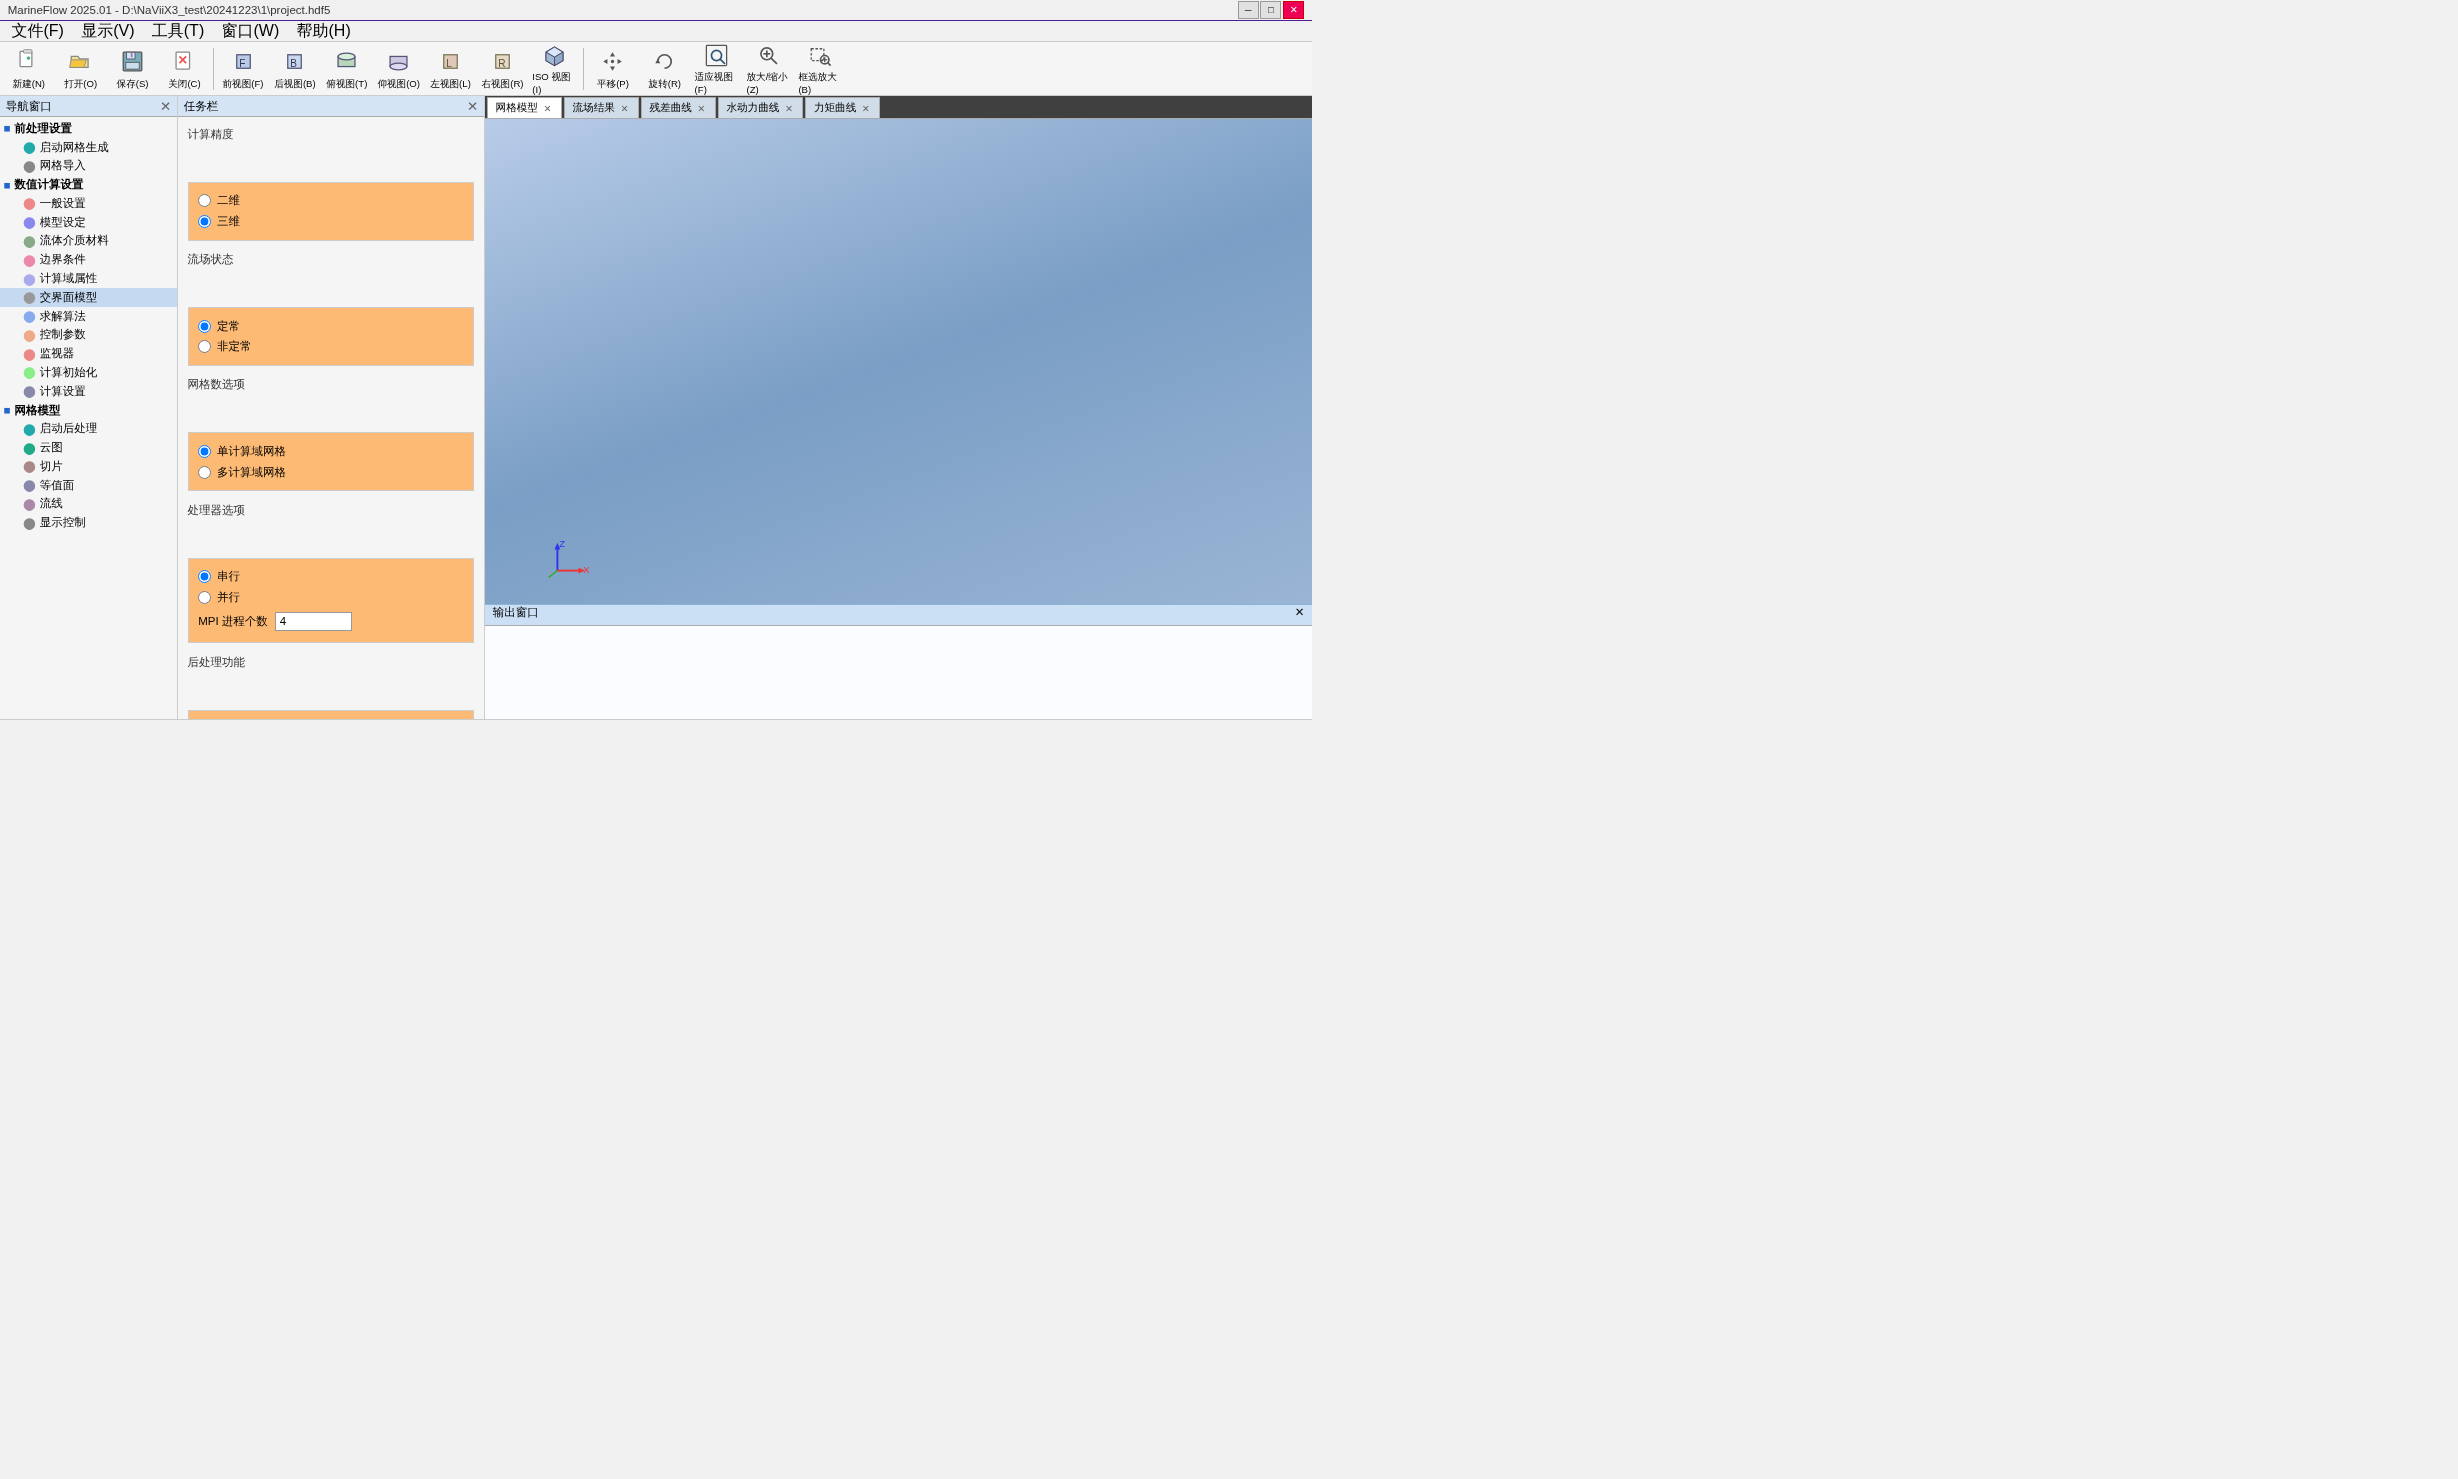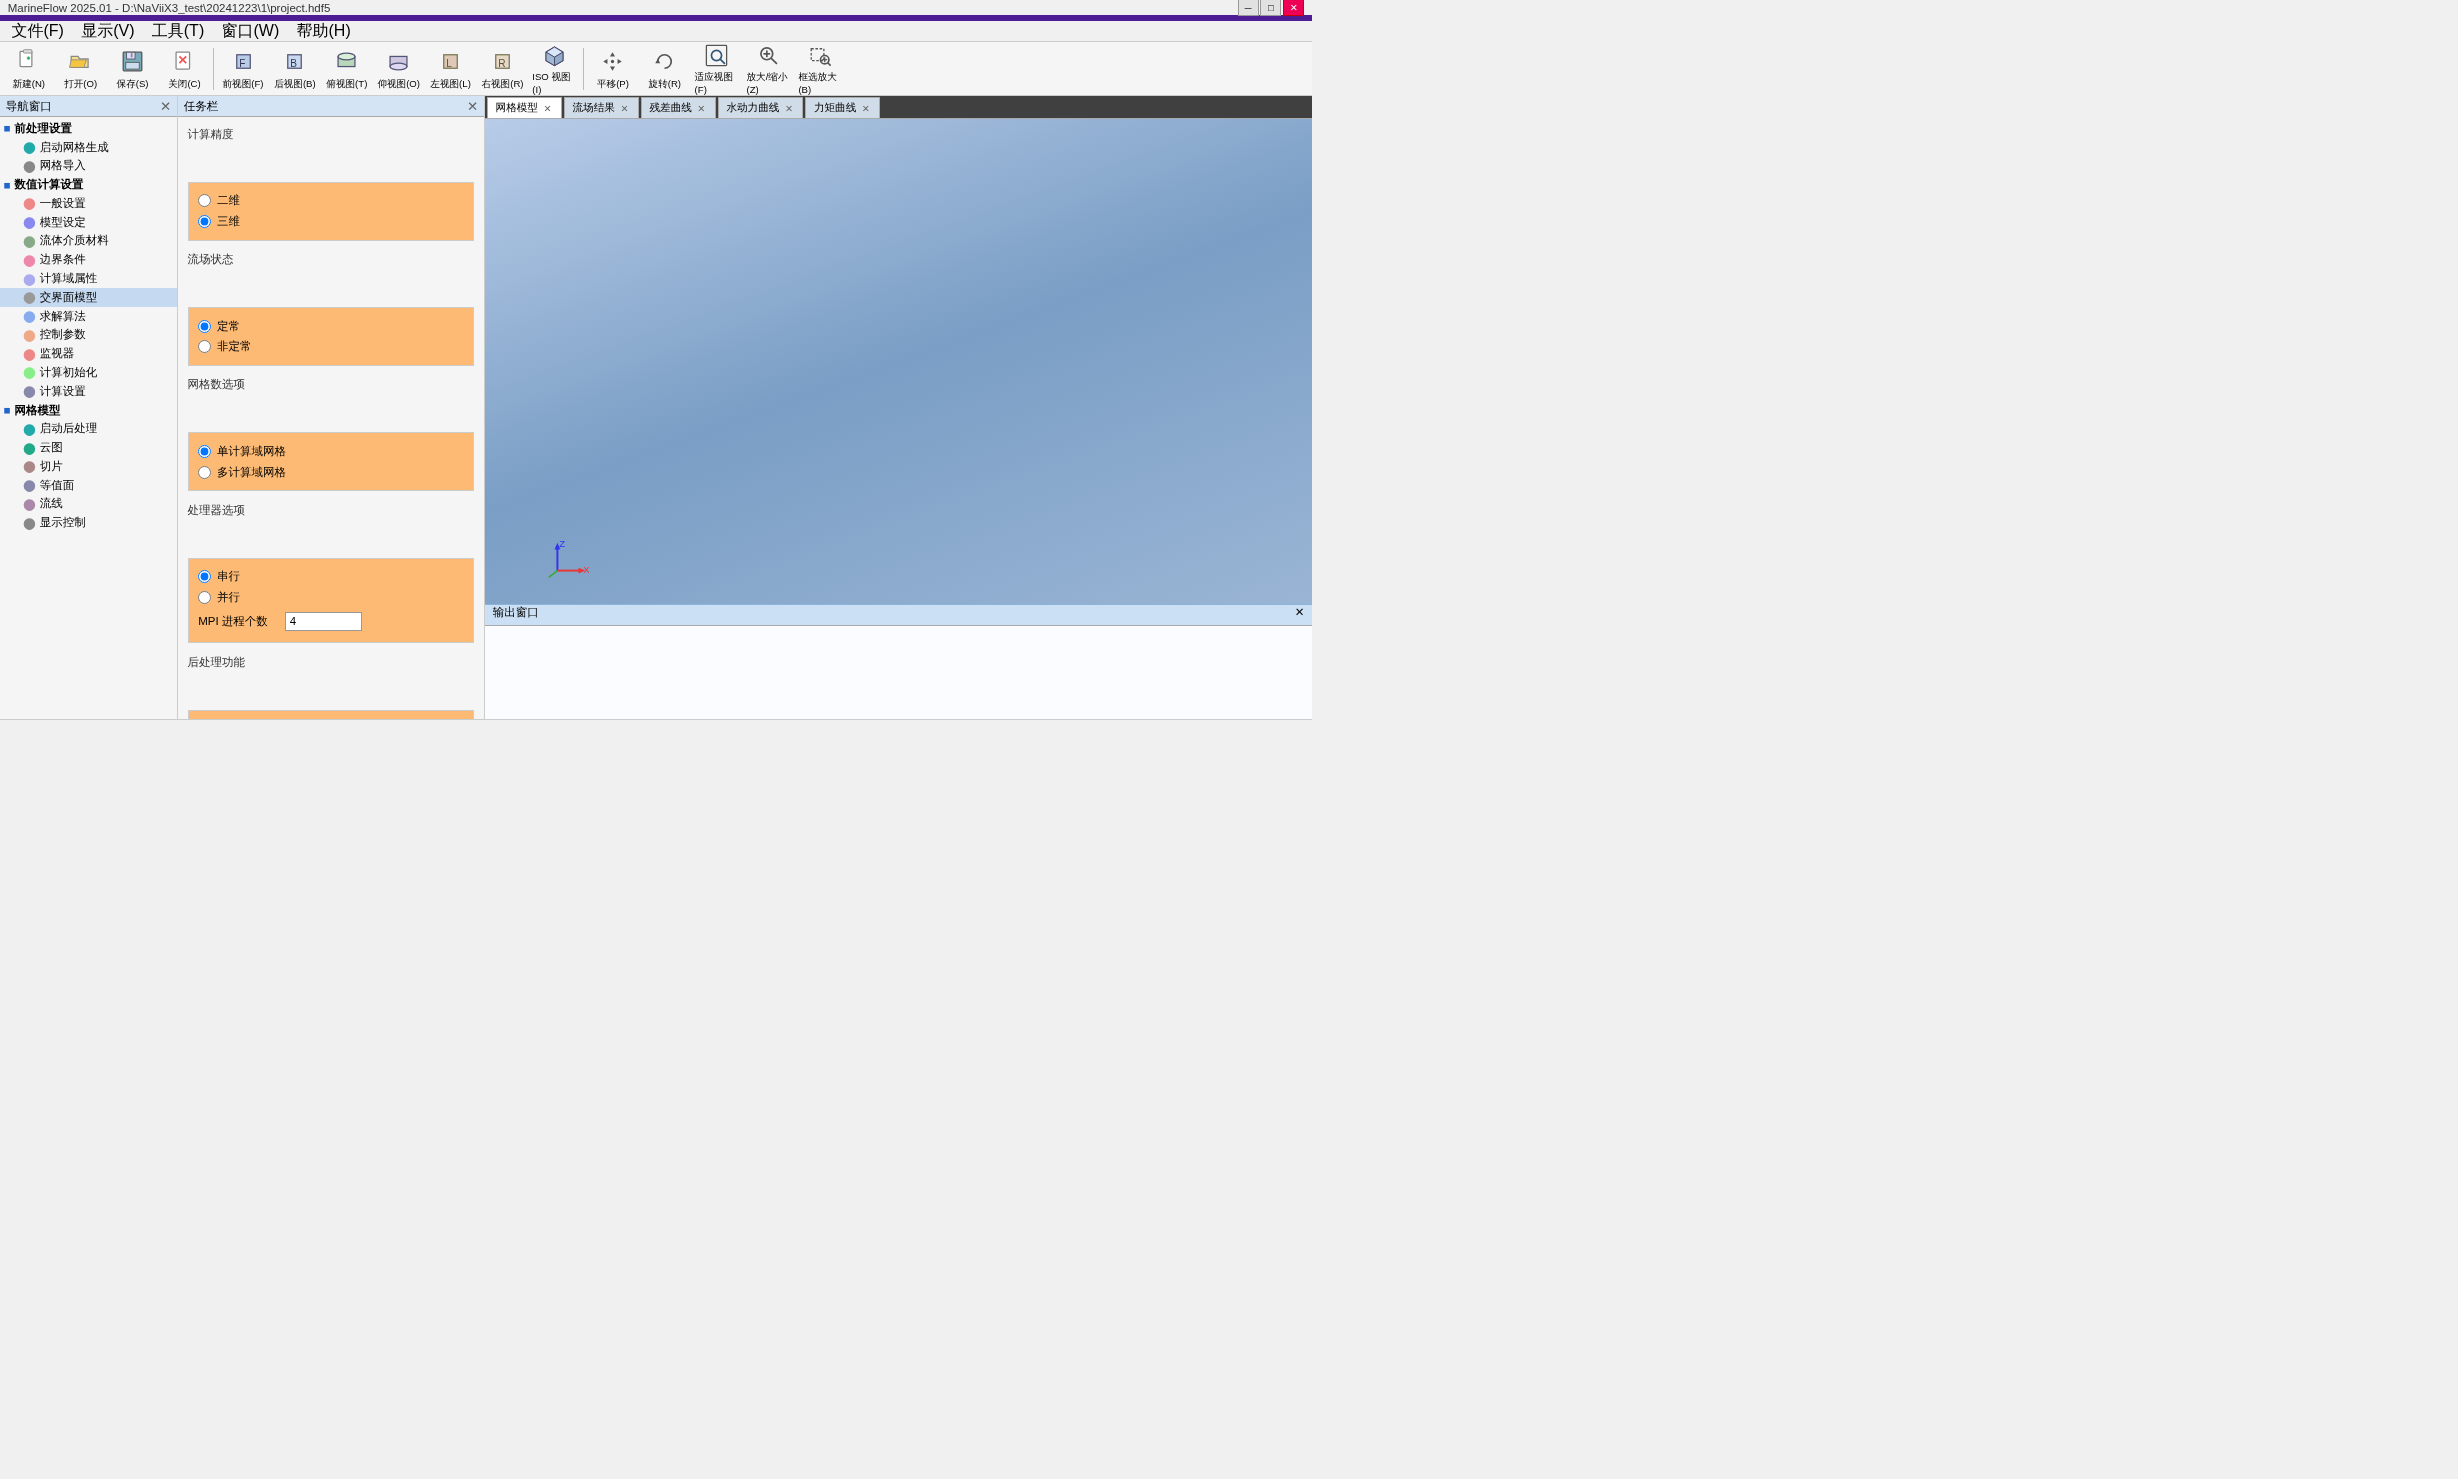--- a/index.html
+++ b/index.html
@@ -13,21 +13,21 @@
       color: #000;
     }
 
     
     .title-bar {
       background: #f0f0f0;
       height: 21px;
       display: flex;
       align-items: center;
       padding: 0 7.7px;
-      border-bottom: 6px solid #4c1d95;
+      border-bottom: 1px solid #4c1d95;
       justify-content: space-between;
     }
     .title-bar-title { font-size: 11.5px; color: #333; }
     .title-bar-controls { display: flex; gap: 1.9px; }
     .title-btn {
       width: 21px; height: 17.3px;
       border: 1px solid #999;
       background: #e1e1e1;
       font-size: 9.6px;
       display: flex; align-items: center; justify-content: center;
@@ -175,21 +175,21 @@
       gap: 5.8px;
       padding: 2.9px 0;
       font-size: 11.5px;
     }
     .radio-row input[type=radio] {
       margin: 0;
     }
     .input-row {
       display: flex;
       align-items: center;
-      gap: 17px;
+      gap: 7px;
       font-size: 11.5px;
       padding: 3.8px 0;
     }
     .input-row input[type=text] {
       width: 77px;
       height: 19px;
       border: 1px solid #999;
       padding: 0 3.8px;
       font-size: 11.5px;
     }

